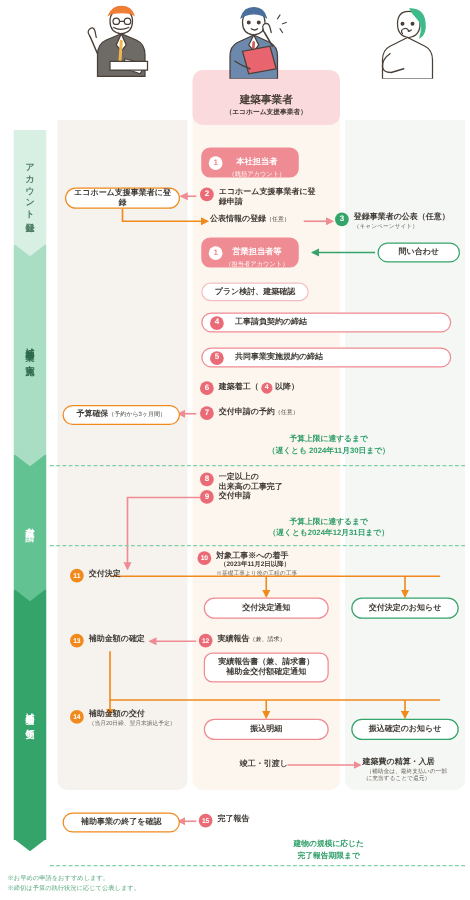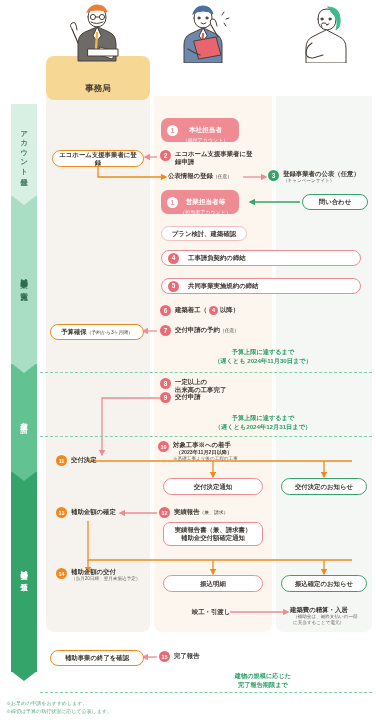--- a/index.html
+++ b/index.html
@@ -182,22 +182,23 @@
       <path d="M40 4 q11 0 12 11 q1 9-4 12 q3-10-2-15 q-4-4-6-8z" fill="#3fbb8b" stroke="#3fbb8b"></path>
       <circle cx="34" cy="16" r="1.1" fill="#4a4038"></circle>
         <circle cx="42" cy="16" r="1.1" fill="#4a4038"></circle>
       <path d="M36 21 q3 2 5 0"></path>
       <path d="M38 27 l-14 7 q-6 3-6 11 v15 h40 v-15 q0-8-6-11z" fill="#fff" stroke="#4a4038"></path>
       <path d="M24 40 q-6 4-6 10 q0 5 7 5 l10-3" stroke-width="1.1"></path>
       <path d="M34 24 q-2-3 1-4 q3-1 4 2" fill="#fff"></path>
     </g>
   </svg>
 
-  <div class="hdr a">
-    <div class="t">事務局</div>
+  <div class="hdr b">
+    <div class="t">建築事業者</div>
+    <div class="st">（エコホーム支援事業者）</div>
   </div>
 
   <div class="phase-rail">
     <div class="phase p1">
       <span class="lbl">アカウント登録</span>
       <div class="notch"></div>
     </div>
     <div class="phase p2">
       <span class="lbl">補助事業の実施</span>
       <div class="notch"></div>

